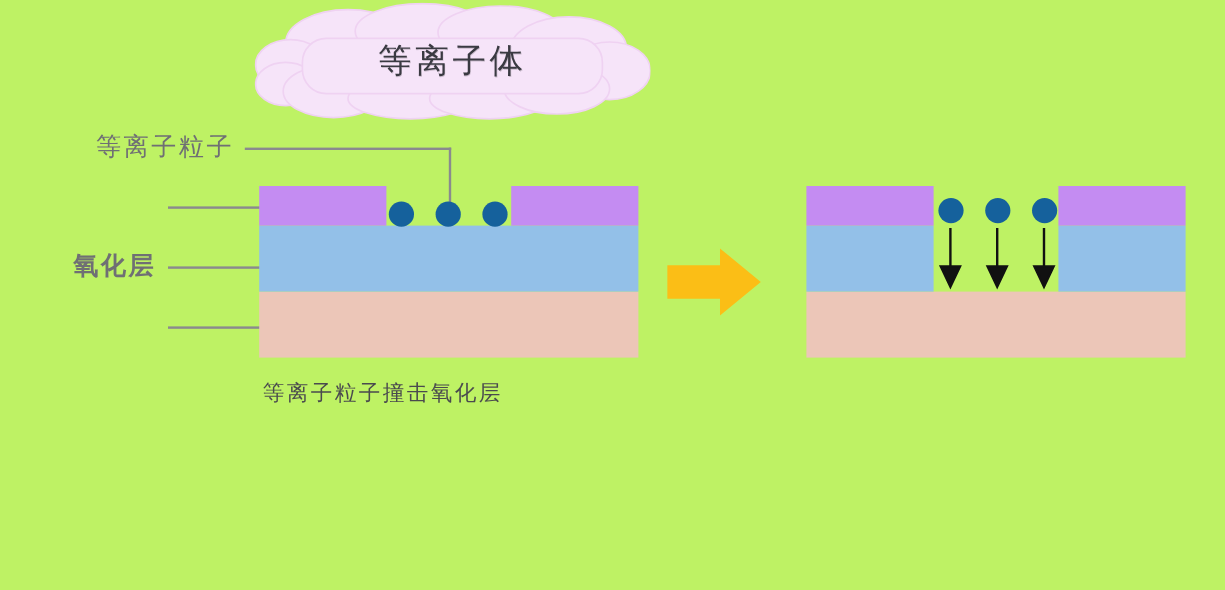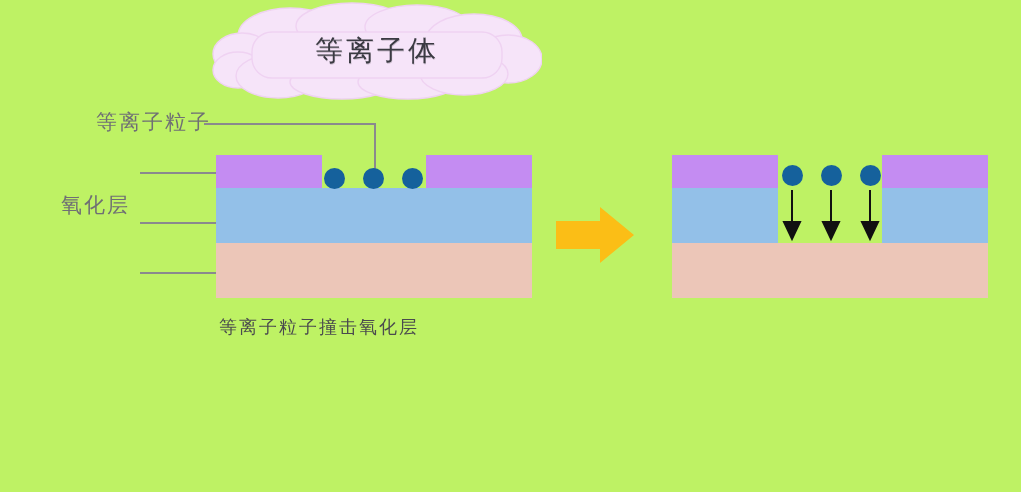--- a/index.html
+++ b/index.html
@@ -106,30 +106,30 @@
         <ellipse cx="66" cy="74" rx="42" ry="22"></ellipse>
         <ellipse cx="130" cy="80" rx="52" ry="17"></ellipse>
         <ellipse cx="196" cy="80" rx="50" ry="17"></ellipse>
         <ellipse cx="252" cy="72" rx="44" ry="21"></ellipse>
         <rect x="40" y="30" width="250" height="46" rx="20"></rect>
       </g>
     </svg>
     <div id="cloud-label">等离子体</div>
   </div>
 
-  <div class="abs callout-text" style="left:36px; top:108px; width:175px;">等离子粒子</div>
+  <div class="abs callout-text" style="left:20px; top:108px; width:175px;">等离子粒子</div>
 
   <div class="abs leader-line" style="left:204px; top:123px; width:172px;"></div>
 
   <div class="abs" style="left:374px; top:123px; width:2px; height:52px; background:#8a8a8e;"></div>
 
   <div class="abs leader-line" style="left:140px; top:172px; width:85px;"></div>
   <div class="abs leader-dot" style="left:219px; top:165px;"></div>
 
-  <div class="abs callout-text" style="left:20px; top:191px; width:110px;">氧化层</div>
+  <div class="abs callout-text" style="left:20px; top:207px; width:110px;font-weight:bold;">氧化层</div>
   <div class="abs leader-line" style="left:140px; top:222px; width:85px;"></div>
   <div class="abs leader-dot" style="left:219px; top:215px;"></div>
 
   <div class="abs leader-line" style="left:140px; top:272px; width:85px;"></div>
   <div class="abs leader-dot" style="left:219px; top:265px;"></div>
 
   <div class="stack" id="panel-before" style="left:216px; top:155px; width:316px; height:143px;">
 
     <div class="layer-wafer" style="left:0; top:88px; width:316px; height:55px;"></div>
 

